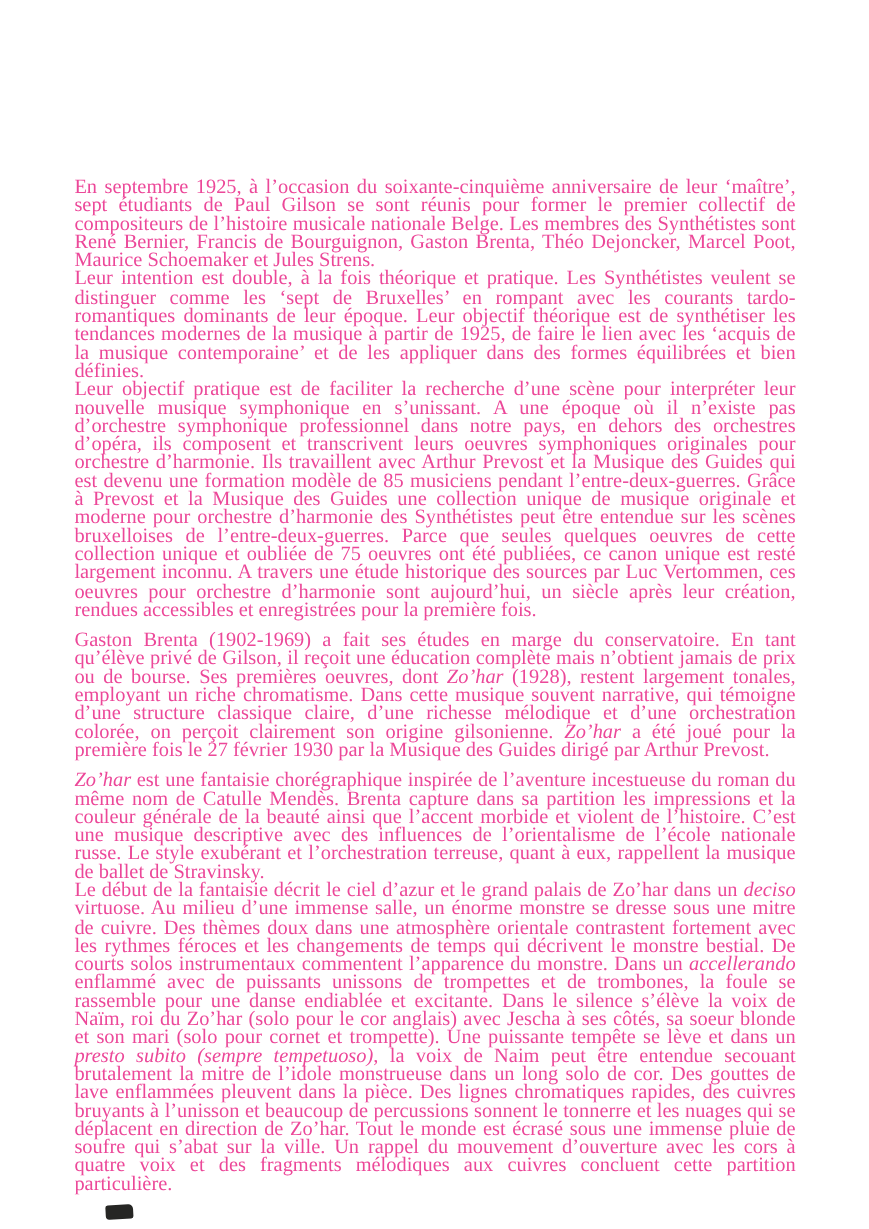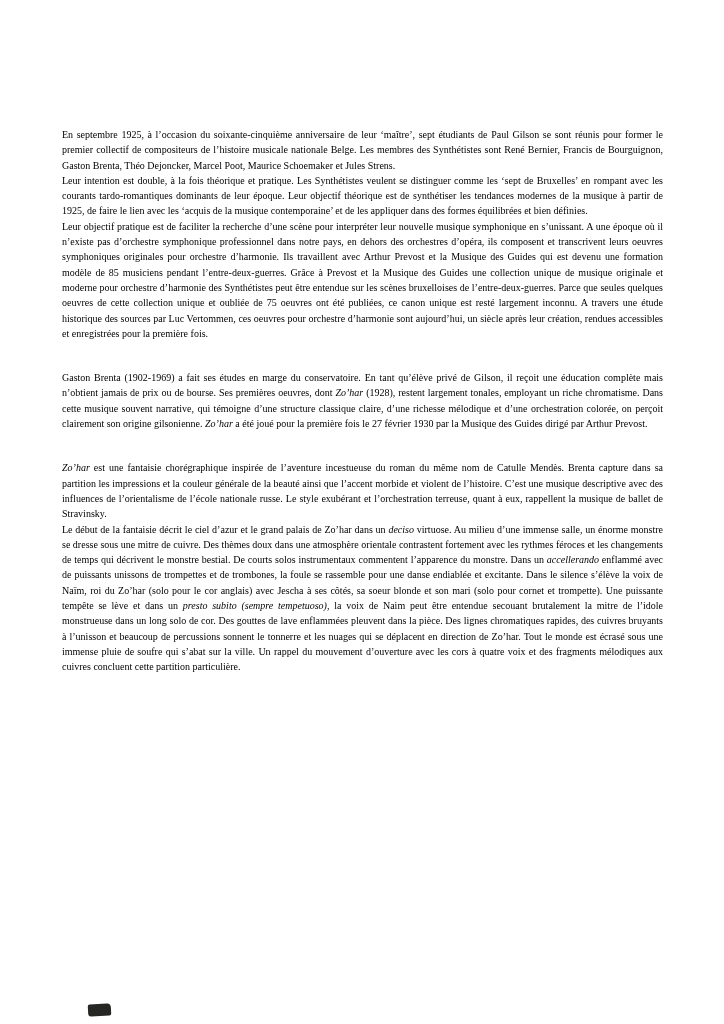--- a/index.html
+++ b/index.html
@@ -15,33 +15,33 @@
     position: relative;
     width: 724px;
     height: 1024px;
     background: #ffffff;
     overflow: hidden;
     font-family: "Liberation Serif", "DejaVu Serif", serif;
   }
   .text-block {
     position: absolute;
     left: 62px;
-    top: 127px;
+    top: 148px;
     width: 601px;
-    color: #000000;
-    font-size: 10px;
+    color: #ec4899;
+    font-size: 17px;
     line-height: 15.3px;
     text-align: justify;
   }
   .text-block p {
     margin: 0;
     padding: 0;
   }
   .text-block p.gap-before {
-    margin-top: 29px;
+    margin-top: 10px;
   }
   .italic {
     font-style: italic;
   }
   .smudge {
     position: absolute;
     left: 88px;
     top: 1004px;
     width: 23px;
     height: 12px;

